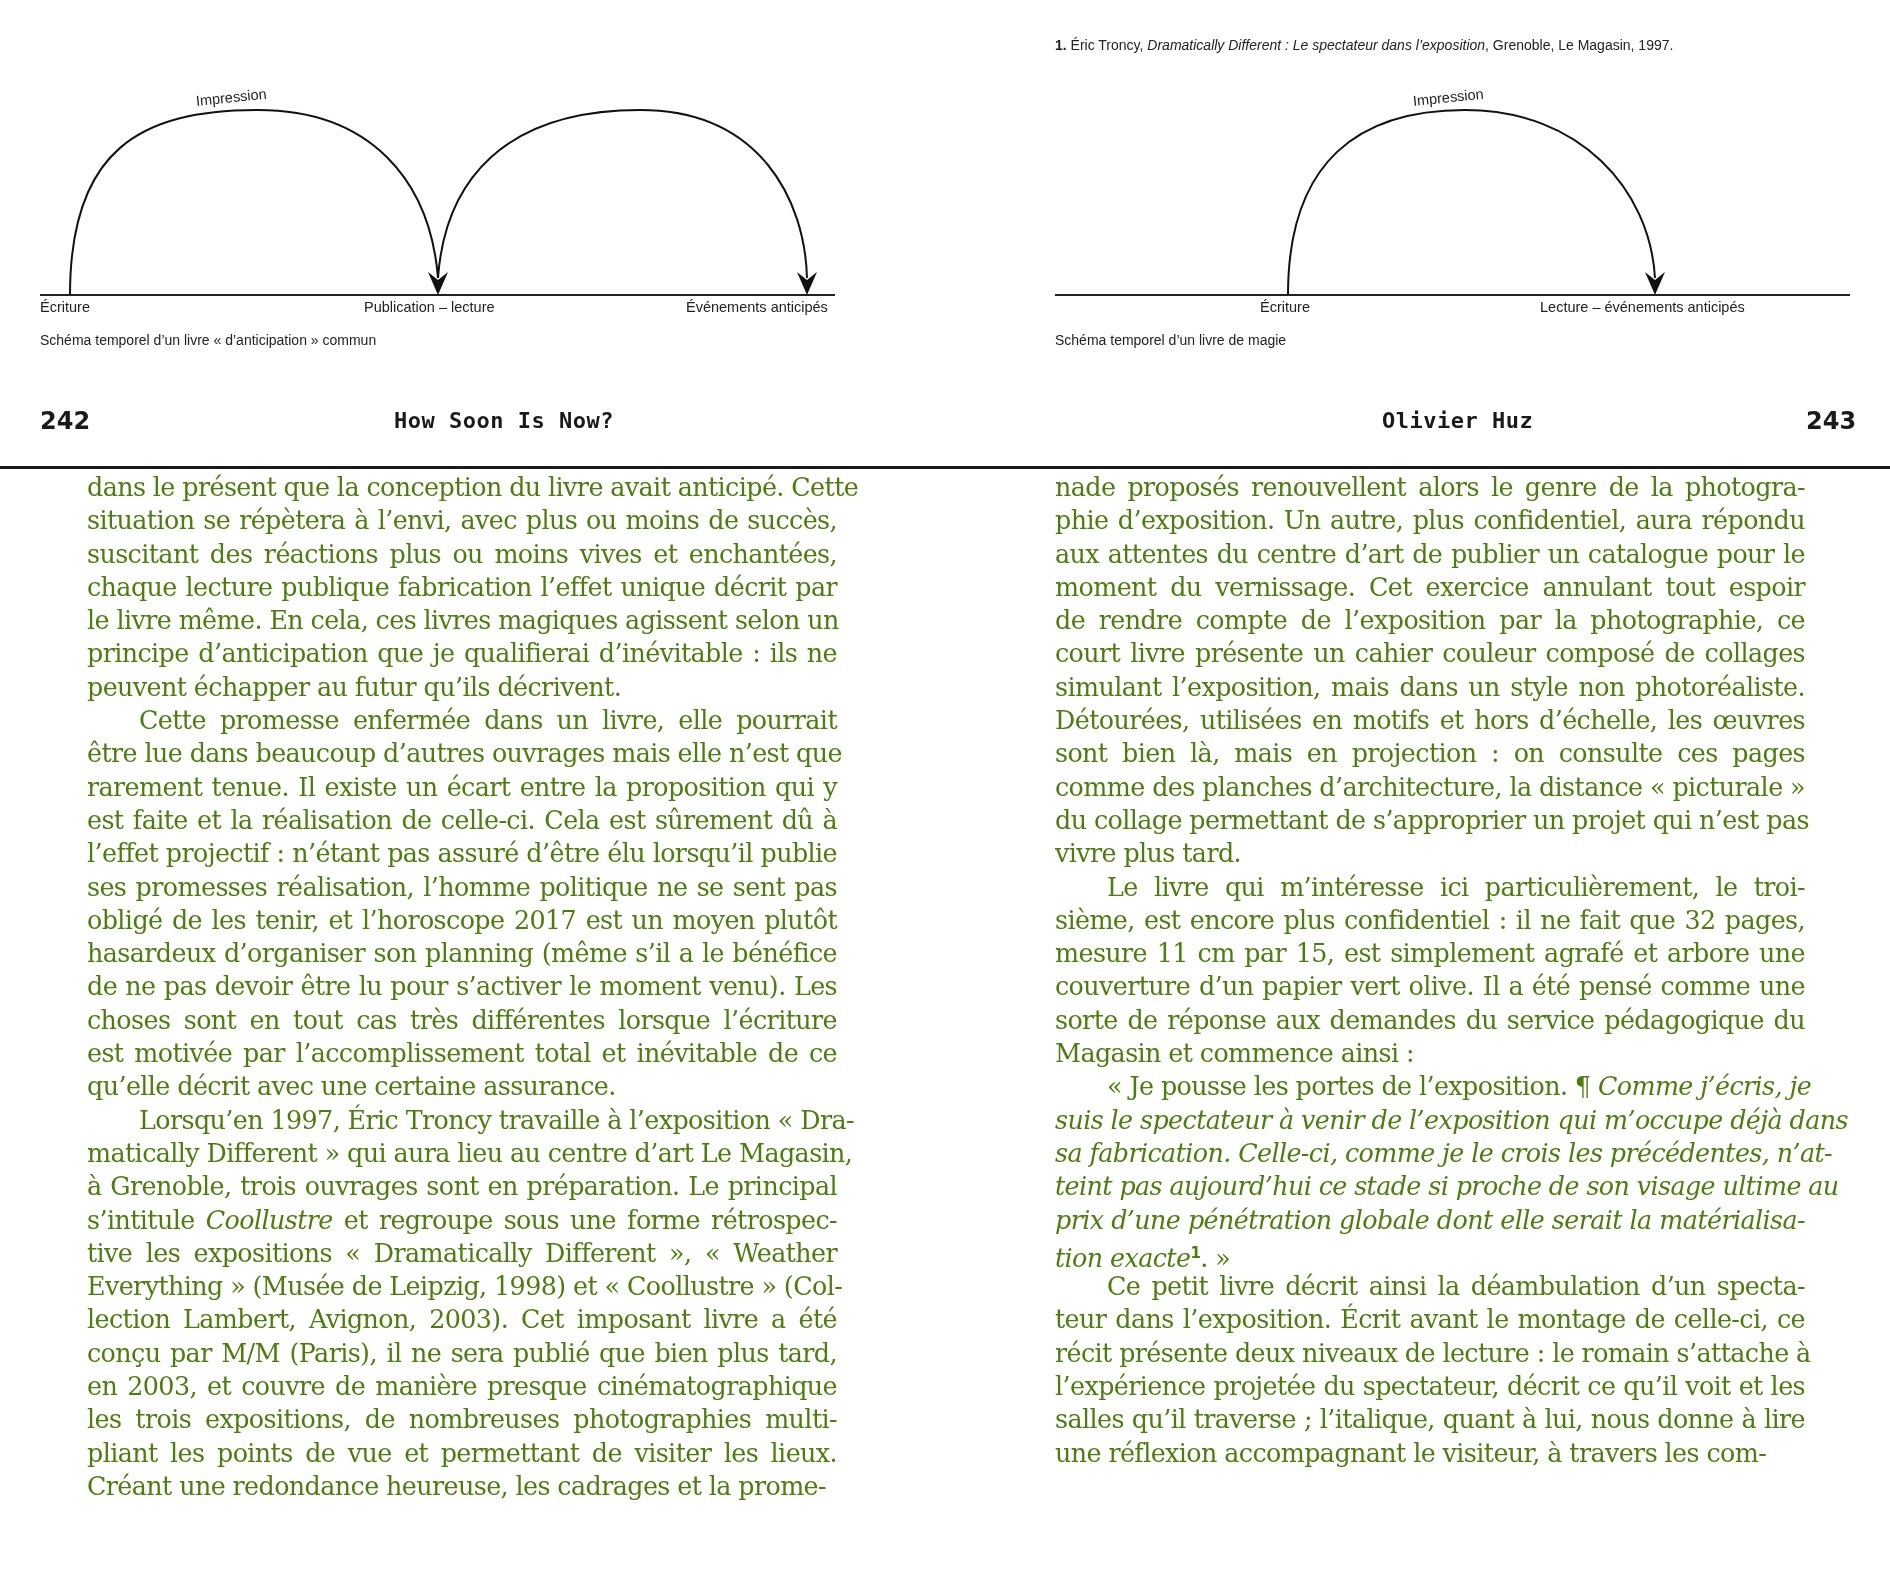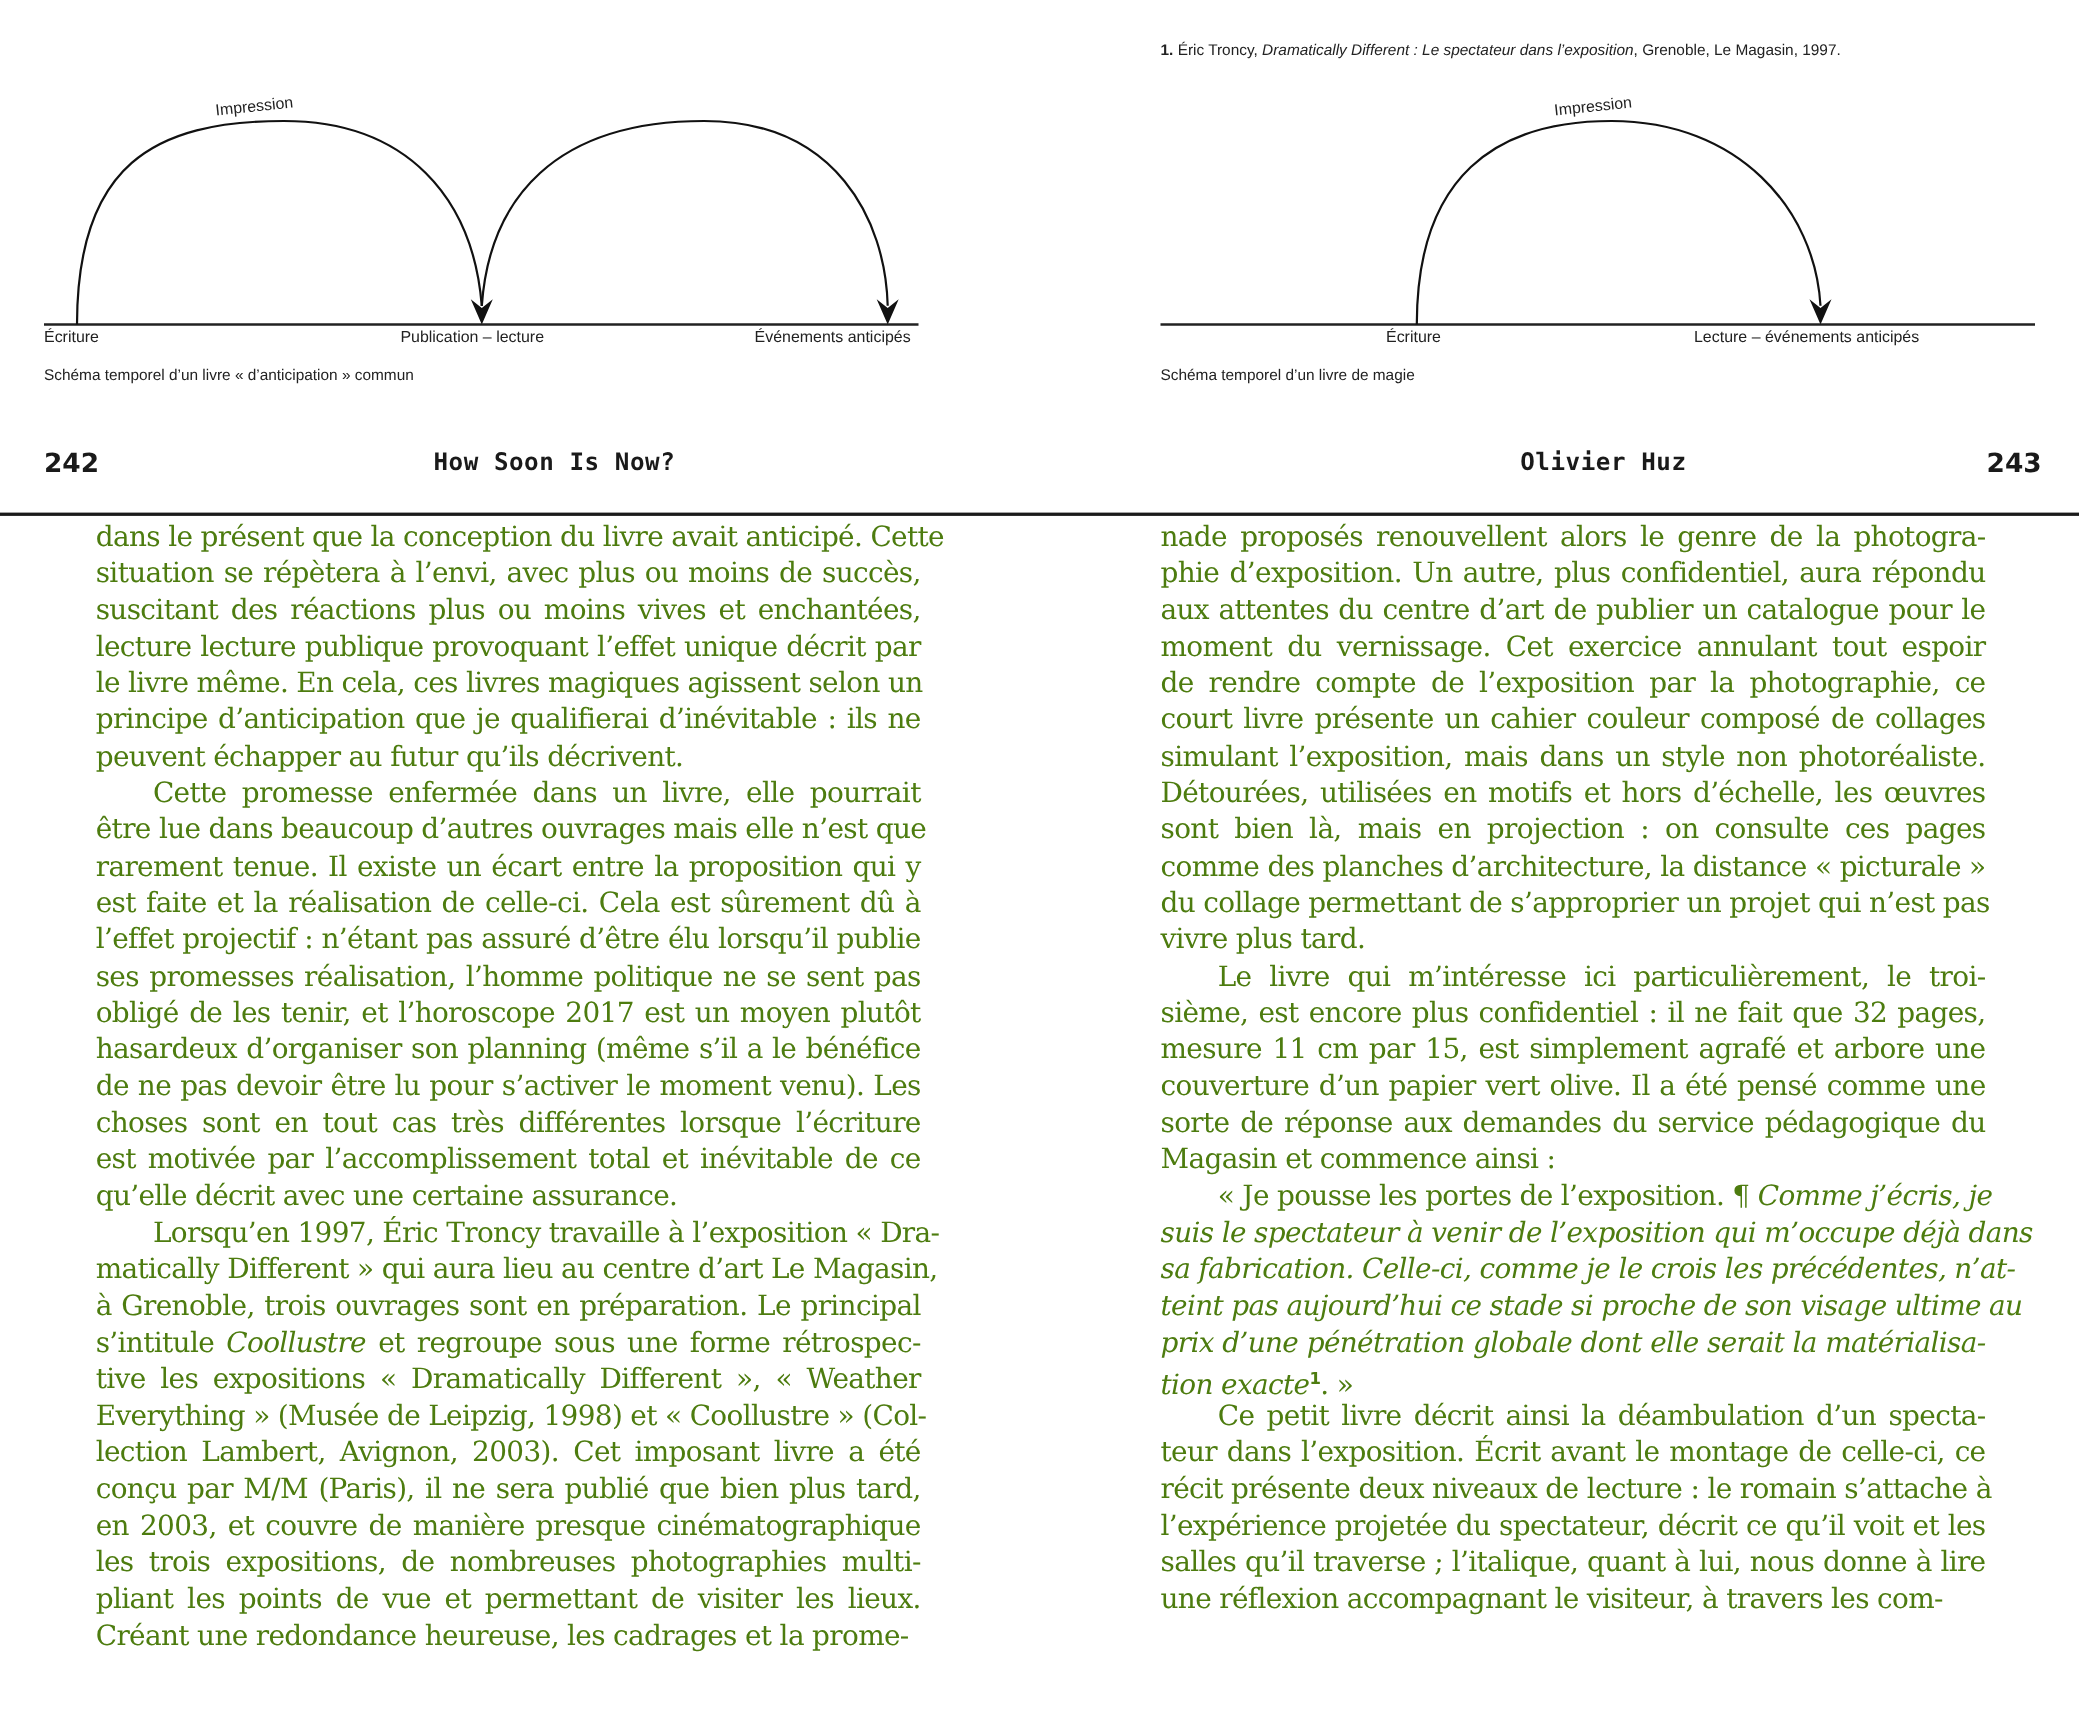--- a/index.html
+++ b/index.html
@@ -68,21 +68,21 @@
 <div class="abs runhead" style="left:350px; top:408px;margin-left:44px;">How Soon Is Now?</div>
 <div class="abs runhead" style="left:1382px; top:408px;">Olivier Huz</div>
 <div class="abs folio" style="left:1806px; top:407px;">243</div>
 
 <div class="rule"></div>
 
 <div class="col" id="col-left" style="left:87px;">
     <span class="line">dans le présent que la conception du livre avait anticipé. Cette</span>
     <span class="line">situation se répètera à l’envi, avec plus ou moins de succès,</span>
     <span class="line">suscitant des réactions plus ou moins vives et enchantées,</span>
-    <span class="line">lecture lecture publique provoquant l’effet unique décrit par</span>
+    <span class="line">chaque lecture publique fabrication l’effet unique décrit par</span>
     <span class="line">le livre même. En cela, ces livres magiques agissent selon un</span>
     <span class="line">principe d’anticipation que je qualifierai d’inévitable : ils ne</span>
     <span class="line last">peuvent échapper au futur qu’ils décrivent.</span>
     <span class="line indent">Cette promesse enfermée dans un livre, elle pourrait</span>
     <span class="line">être lue dans beaucoup d’autres ouvrages mais elle n’est que</span>
     <span class="line">rarement tenue. Il existe un écart entre la proposition qui y</span>
     <span class="line">est faite et la réalisation de celle-ci. Cela est sûrement dû à</span>
     <span class="line">l’effet projectif : n’étant pas assuré d’être élu lorsqu’il publie</span>
     <span class="line">ses promesses réalisation, l’homme politique ne se sent pas</span>
     <span class="line">obligé de les tenir, et l’horoscope 2017 est un moyen plutôt</span>

